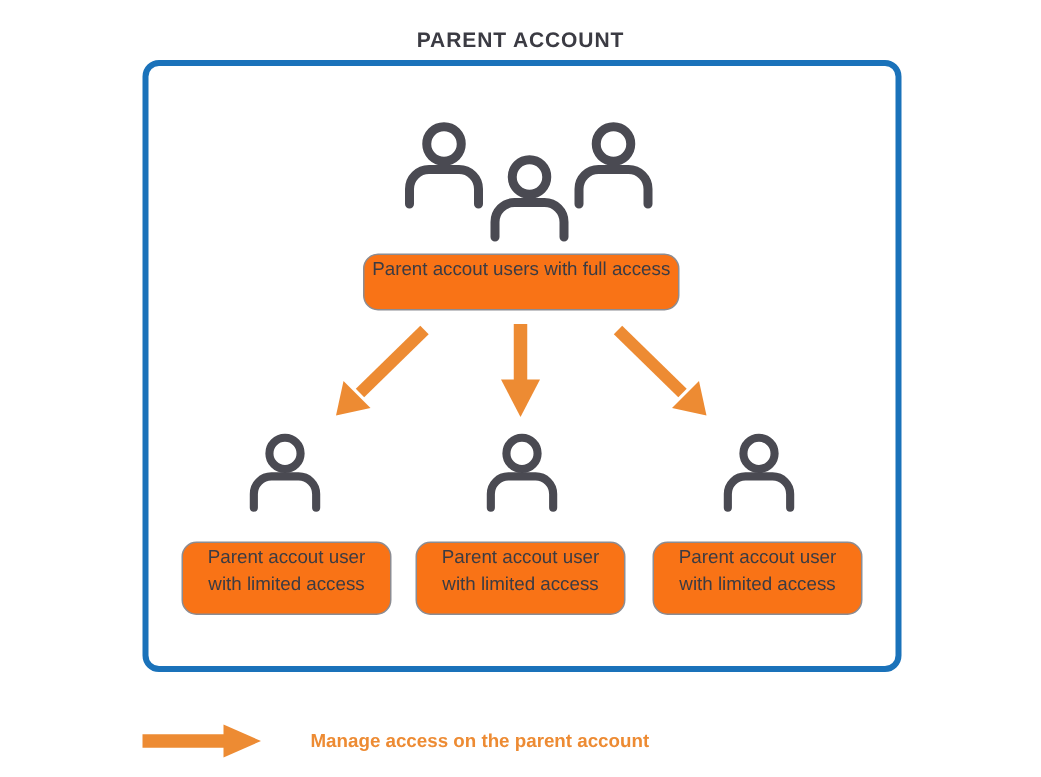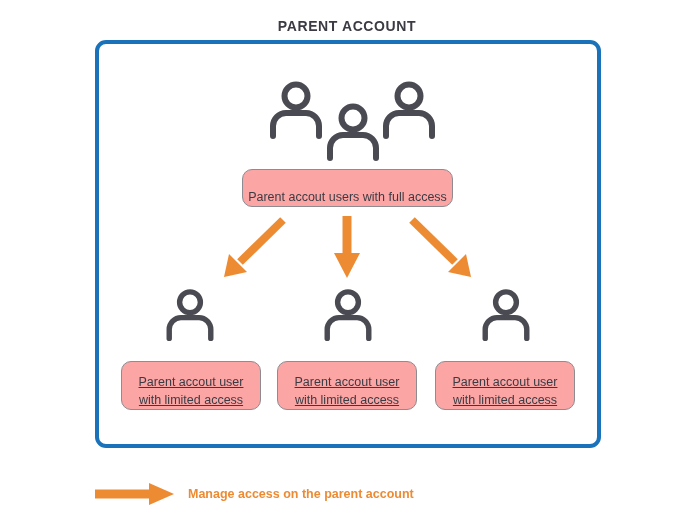--- a/index.html
+++ b/index.html
@@ -63,41 +63,40 @@
     height: 72px;
   }
   #full-access-users-group .person-icon { position: absolute; }
 
   
   .label-box {
     position: absolute;
     box-sizing: border-box;
     border: 1px solid #8c8c92;
     border-radius: 10px;
-    background: #fca5a5;
+    background: #f97316;
     color: #3b3b43;
     display: flex;
-    align-items: flex-end;
+    align-items: flex-start;
     justify-content: center;
     text-align: center;
     line-height: 1.45;
   }
   #full-access-label {
     left: 242px;
     top: 169px;
     width: 211px;
     height: 38px;
     font-size: 12.5px;
   }
   .limited-label {
     top: 361px;
     width: 140px;
     height: 49px;
     font-size: 12.5px;
-    text-decoration: underline;
   }
   #limited-label-1 { left: 121px; }
   #limited-label-2 { left: 277px; }
   #limited-label-3 { left: 435px; }
 
   
   #arrows-layer {
     position: absolute;
     left: 0; top: 0;
     width: 694px;
@@ -113,21 +112,21 @@
     width: 420px;
     height: 26px;
     display: flex;
     align-items: center;
   }
   #legend-arrow-icon {
     display: block;
     flex: 0 0 auto;
   }
   #legend-label {
-    margin-left: 12px;
+    margin-left: 31px;
     font-size: 12.5px;
     font-weight: bold;
     color: #ED8B33;
     white-space: nowrap;
   }
 </style>
 </head>
 <body>
 
 <div id="canvas">

